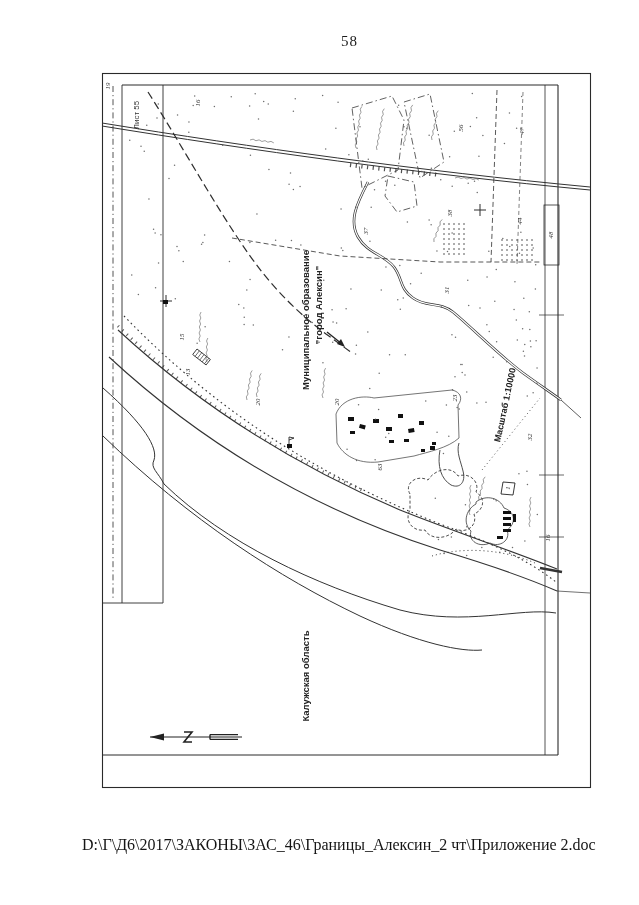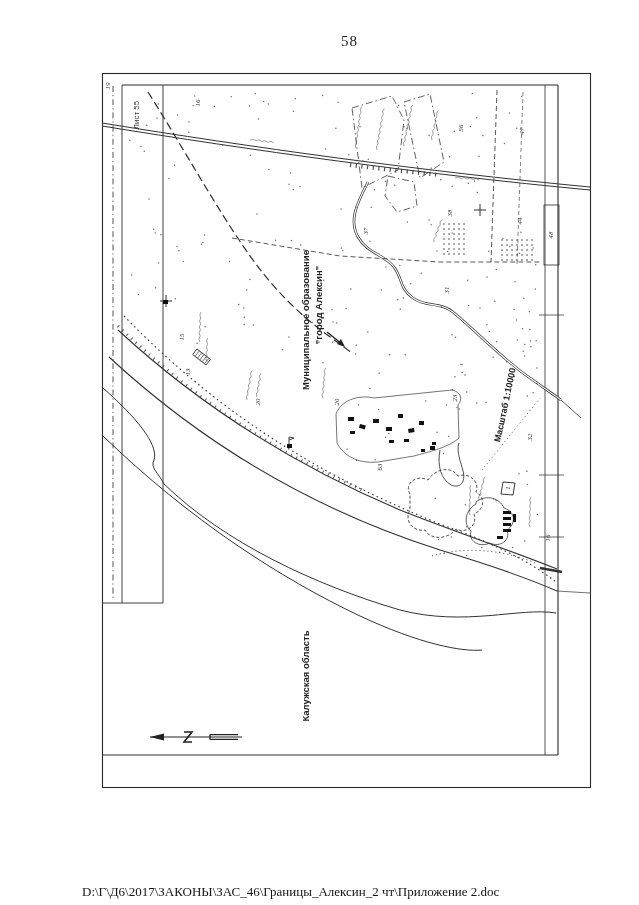--- a/index.html
+++ b/index.html
@@ -1,18 +1,18 @@
 <!DOCTYPE html>
 <html><head>
 <meta charset="utf-8">
 <style>
   html,body{margin:0;padding:0;background:#ffffff;}
   body{width:639px;height:905px;position:relative;font-family:"Liberation Serif",serif;color:#1c1c1c;overflow:hidden;}
   .page-number{position:absolute;top:33px;left:0;width:699px;text-align:center;font-size:15px;letter-spacing:1px;}
-  .footer-path{position:absolute;left:82px;top:884px;font-size:13px;color:#151515;}
+  .footer-path{position:absolute;left:82px;top:836px;font-size:16px;color:#151515;}
   #map-svg{position:absolute;left:0;top:0;}
   text{user-select:none;}
   .map-bold{font-family:"Liberation Sans",sans-serif;font-weight:bold;fill:#222;}
   .map-num{font-family:"Liberation Serif",serif;font-style:italic;fill:#333;}
 </style>
 </head>
 <body>
 
 <div class="page-number">58</div>
 

